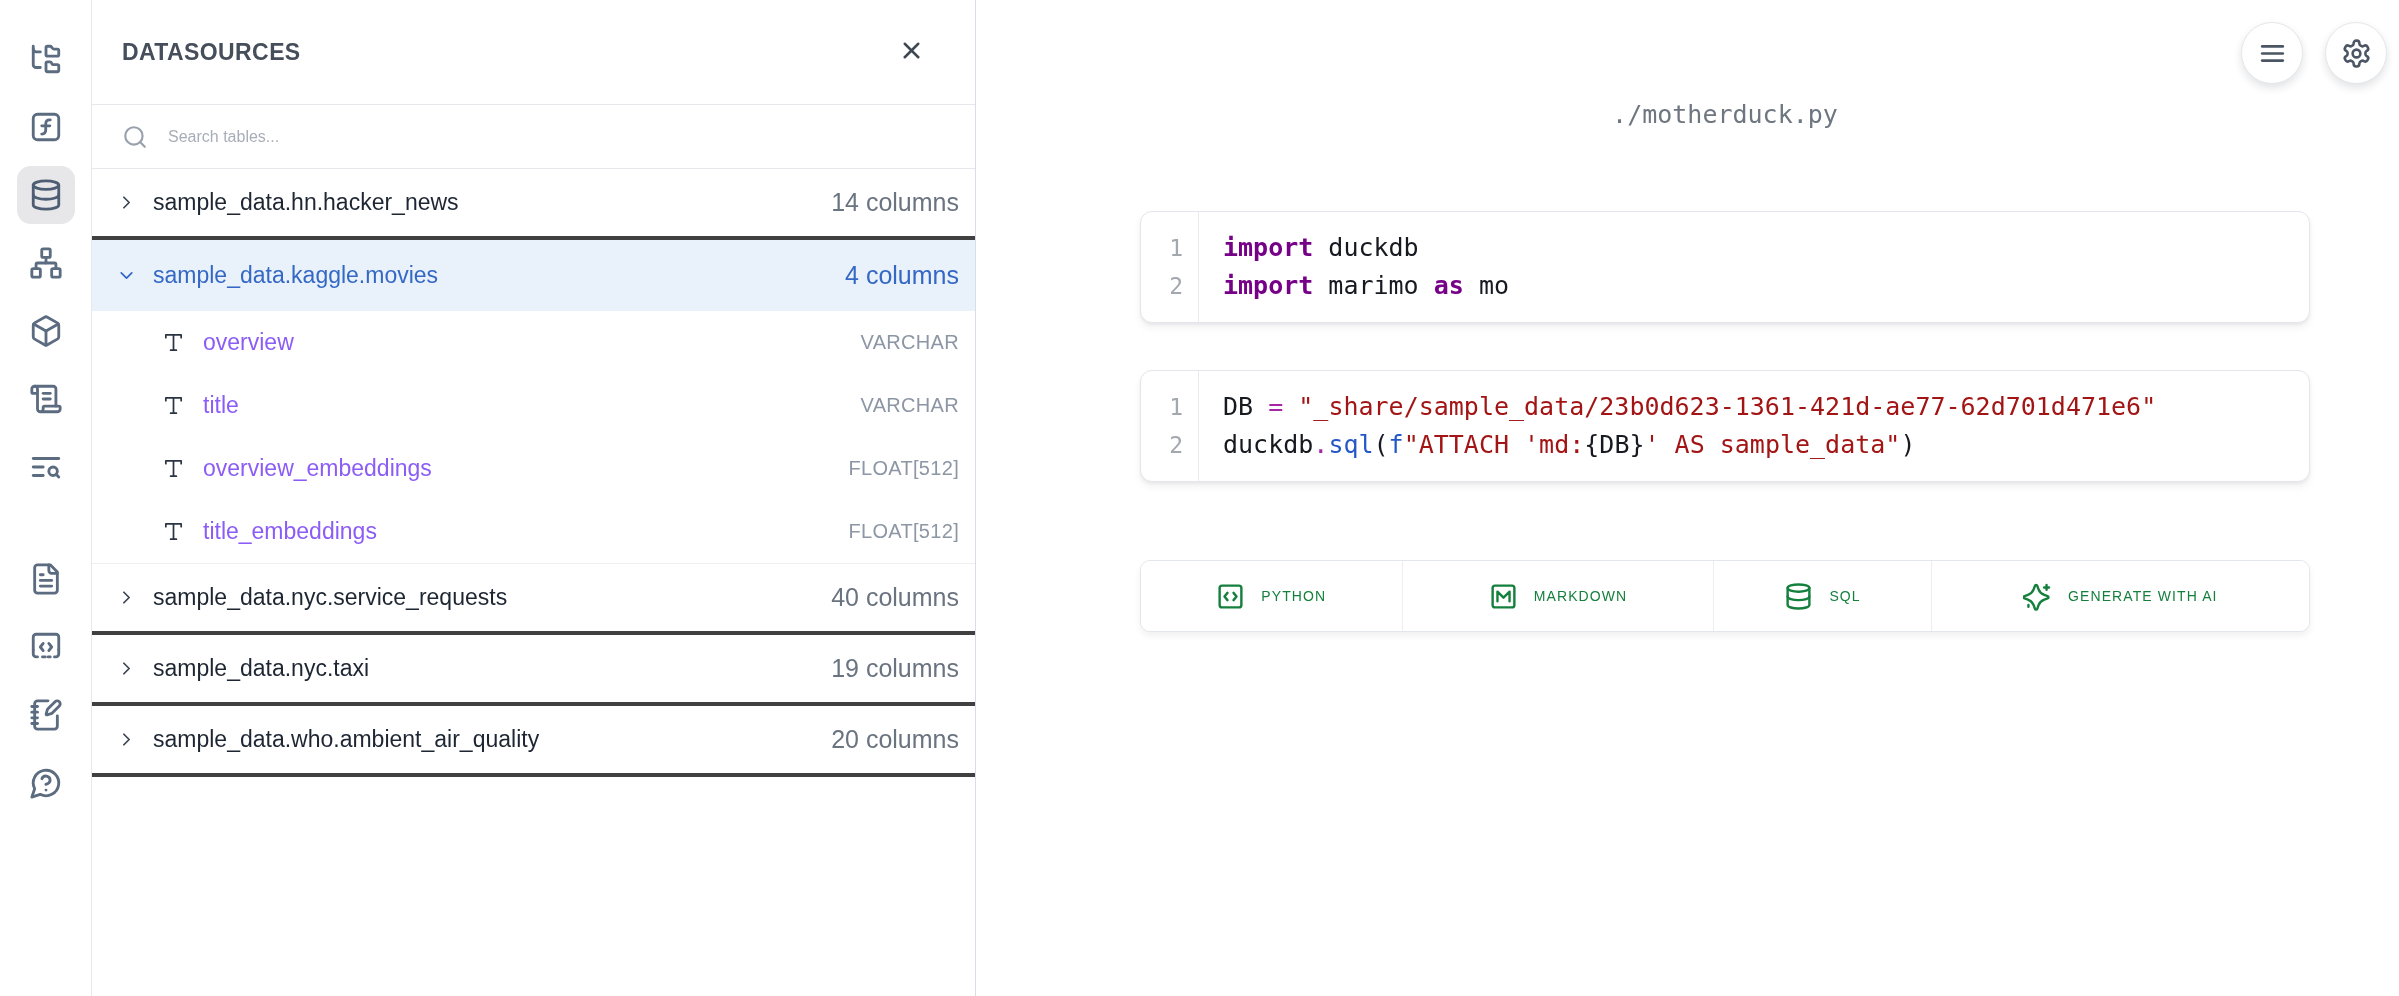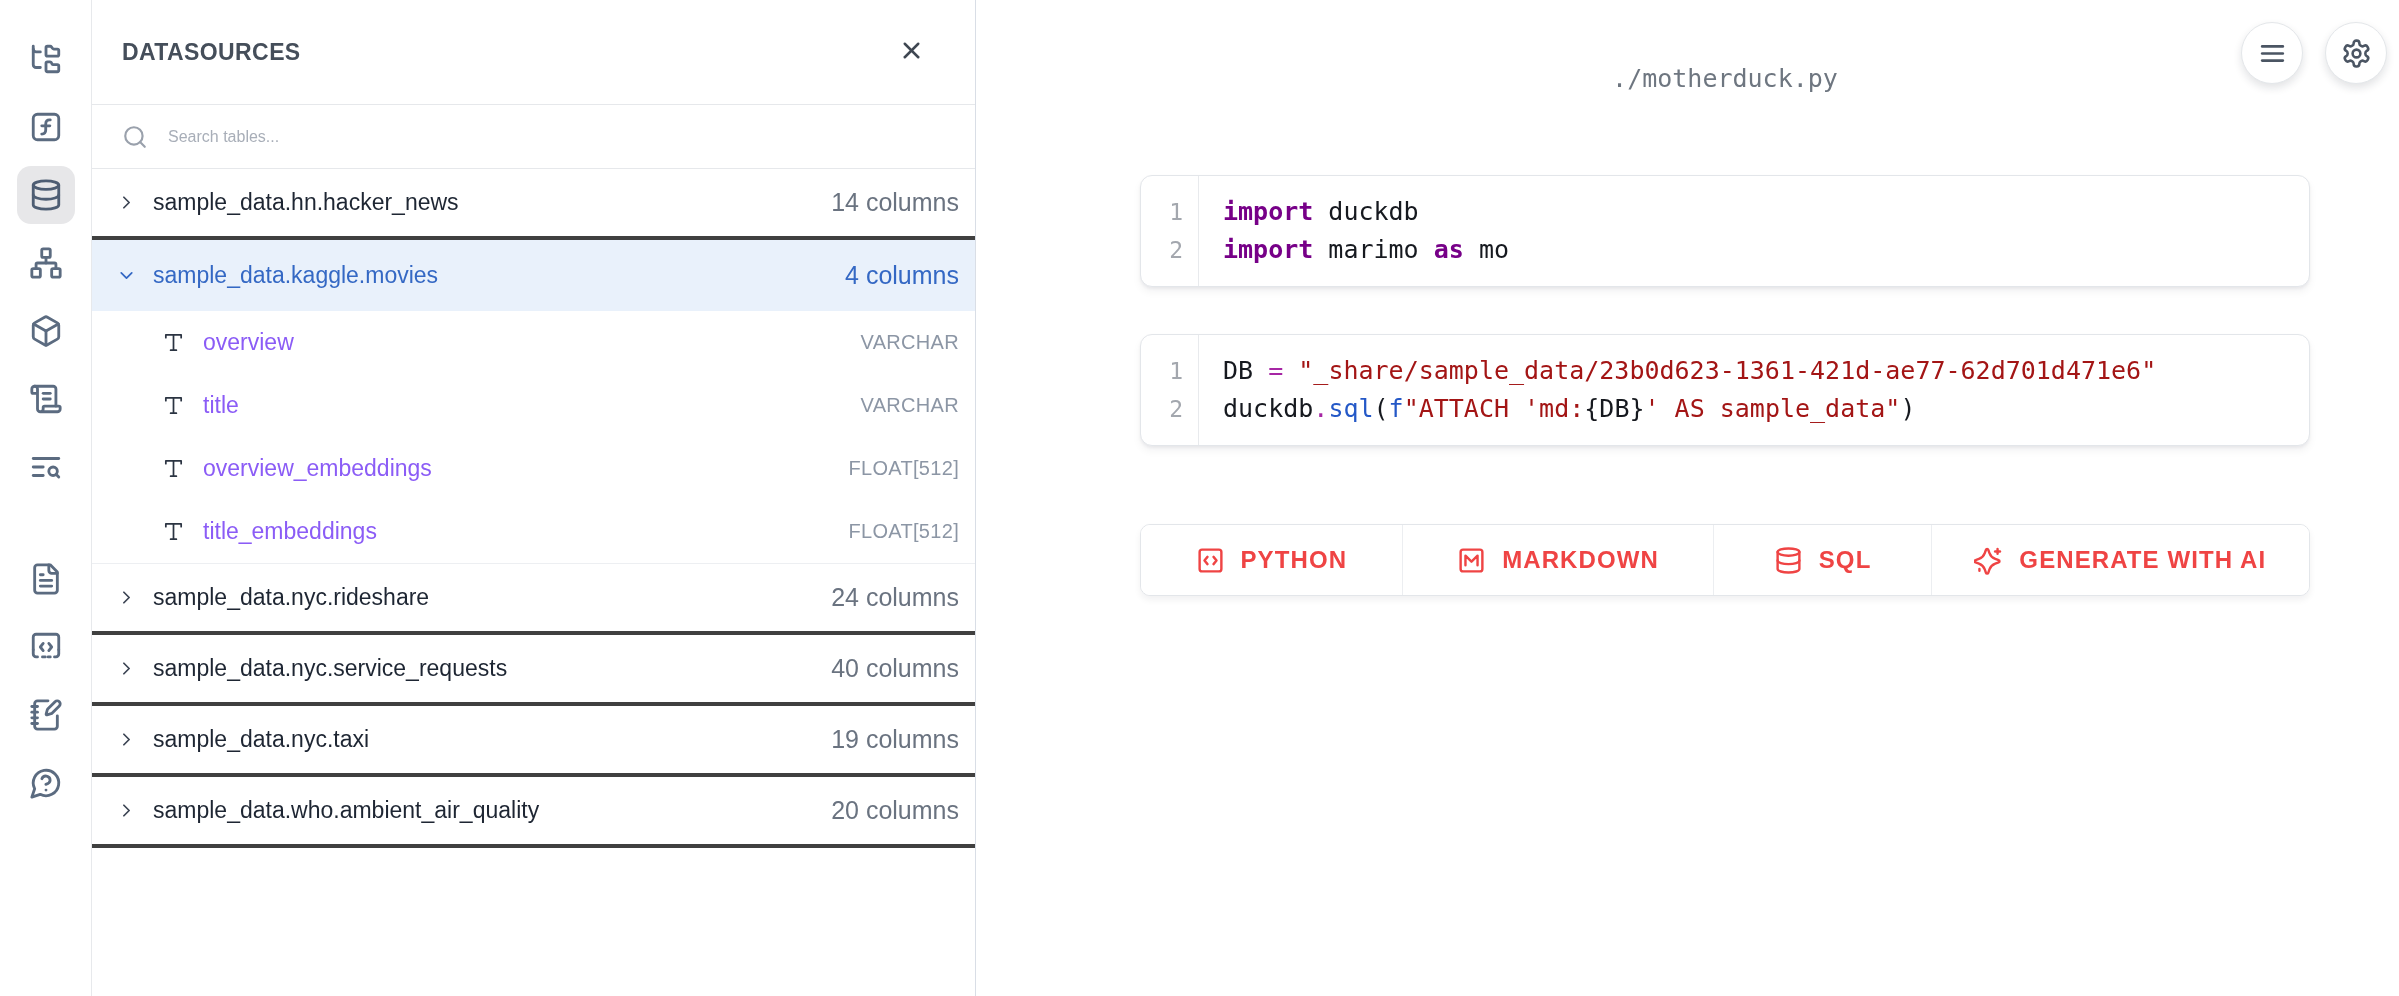--- a/index.html
+++ b/index.html
@@ -37,34 +37,34 @@
   .crow .ticon svg{width:23px;height:23px;}
   .crow .cname{font-size:23px;color:#8b5cf6;flex:1;white-space:nowrap;}
   .crow .ctype{font-size:20px;color:#8c96a5;letter-spacing:.3px;flex:none;}
 
   
   main{flex:1;position:relative;background:#fff;}
   .topbtns{position:absolute;top:22px;right:12px;display:flex;gap:22px;}
   .topbtns button{width:62px;height:62px;border-radius:50%;background:#fff;border:1px solid #e4e7ea;box-shadow:0 4px 9px rgba(20,28,40,.12);color:#4b5563;display:flex;align-items:center;justify-content:center;cursor:pointer;}
   .topbtns button svg{width:31px;height:31px;}
   .column{width:1170px;margin-left:164px;}
-  .filetitle{margin-top:64px;height:32px;text-align:center;font-family:"DejaVu Sans Mono",monospace;font-size:25px;color:#6e7680;}
+  .filetitle{margin-top:100px;height:32px;text-align:center;font-family:"DejaVu Sans Mono",monospace;font-size:25px;color:#6e7680;}
   .cell{margin-top:79px;display:flex;border:1.5px solid #e3e6ea;border-radius:12px;background:#fff;overflow:hidden;box-shadow:0 2px 3px rgba(15,23,42,.05),0 5px 9px rgba(15,23,42,.05);cursor:text;}
   .cell + .cell{margin-top:47px;}
   .gutter{width:58px;flex:none;padding:17px 0;box-sizing:border-box;border-right:1px solid #e8eaed;display:flex;flex-direction:column;}
   .ln{height:38px;line-height:38px;text-align:right;padding-right:15px;color:#a3a7ae;font-family:"DejaVu Sans Mono",monospace;font-size:23px;}
   .codearea{padding:17px 10px 17px 24px;font-family:"DejaVu Sans Mono",monospace;font-size:25px;flex:1;overflow:hidden;}
   .cl{height:38px;line-height:38px;white-space:pre;color:#16191f;}
   .tok-kw{color:#770088;font-weight:600;}
   .tok-op{color:#a626a4;}
   .tok-fn{color:#2458c7;}
   .tok-str{color:#a31515;}
   .tok-pl{color:#16191f;}
   .addrow{margin-top:78px;display:flex;border:1.5px solid #e3e6ea;border-radius:10px;height:70px;overflow:hidden;background:#fff;box-shadow:0 4px 7px rgba(15,23,42,.06);}
-  .addrow button{border:none;background:#fff;display:flex;align-items:center;justify-content:center;gap:16px;font-family:inherit;font-size:24px;font-weight:700;letter-spacing:1.1px;color:#ef4444;cursor:pointer;border-right:1px solid #eceef1;box-sizing:border-box;}
+  .addrow button{border:none;background:#fff;display:flex;align-items:center;justify-content:center;gap:16px;font-family:inherit;font-size:14px;font-weight:400;letter-spacing:1.1px;color:#15803d;cursor:pointer;border-right:1px solid #eceef1;box-sizing:border-box;}
   .addrow button:last-child{border-right:none;}
   .addrow button svg{width:29px;height:29px;flex:none;}
 </style>
 </head>
 <body>
 
 <div class="app">
 
   <nav class="rail" id="rail">
       <button class="">
@@ -259,29 +259,20 @@
             <span class="ticon">
               <svg viewBox="0 0 24 24" fill="none" stroke="currentColor" stroke-width="1.8" stroke-linecap="round" stroke-linejoin="round">
                 <path d="M4 7V4h16v3"></path>
                 <path d="M9 20h6"></path>
                 <path d="M12 4v16"></path>
               </svg>
             </span>
             <span class="cname">title_embeddings</span>
             <span class="ctype">FLOAT[512]</span>
           </div>
-        </div>
-        <div class="trow">
-          <span class="chev">
-            <svg viewBox="0 0 24 24" fill="none" stroke="currentColor" stroke-width="2" stroke-linecap="round" stroke-linejoin="round">
-              <path d="m9 18 6-6-6-6"></path>
-            </svg>
-          </span>
-          <span class="tname">sample_data.nyc.rideshare</span>
-          <span class="tcols">24 columns</span>
         </div>
         <div class="trow">
           <span class="chev">
             <svg viewBox="0 0 24 24" fill="none" stroke="currentColor" stroke-width="2" stroke-linecap="round" stroke-linejoin="round">
               <path d="m9 18 6-6-6-6"></path>
             </svg>
           </span>
           <span class="tname">sample_data.nyc.service_requests</span>
           <span class="tcols">40 columns</span>
         </div>

